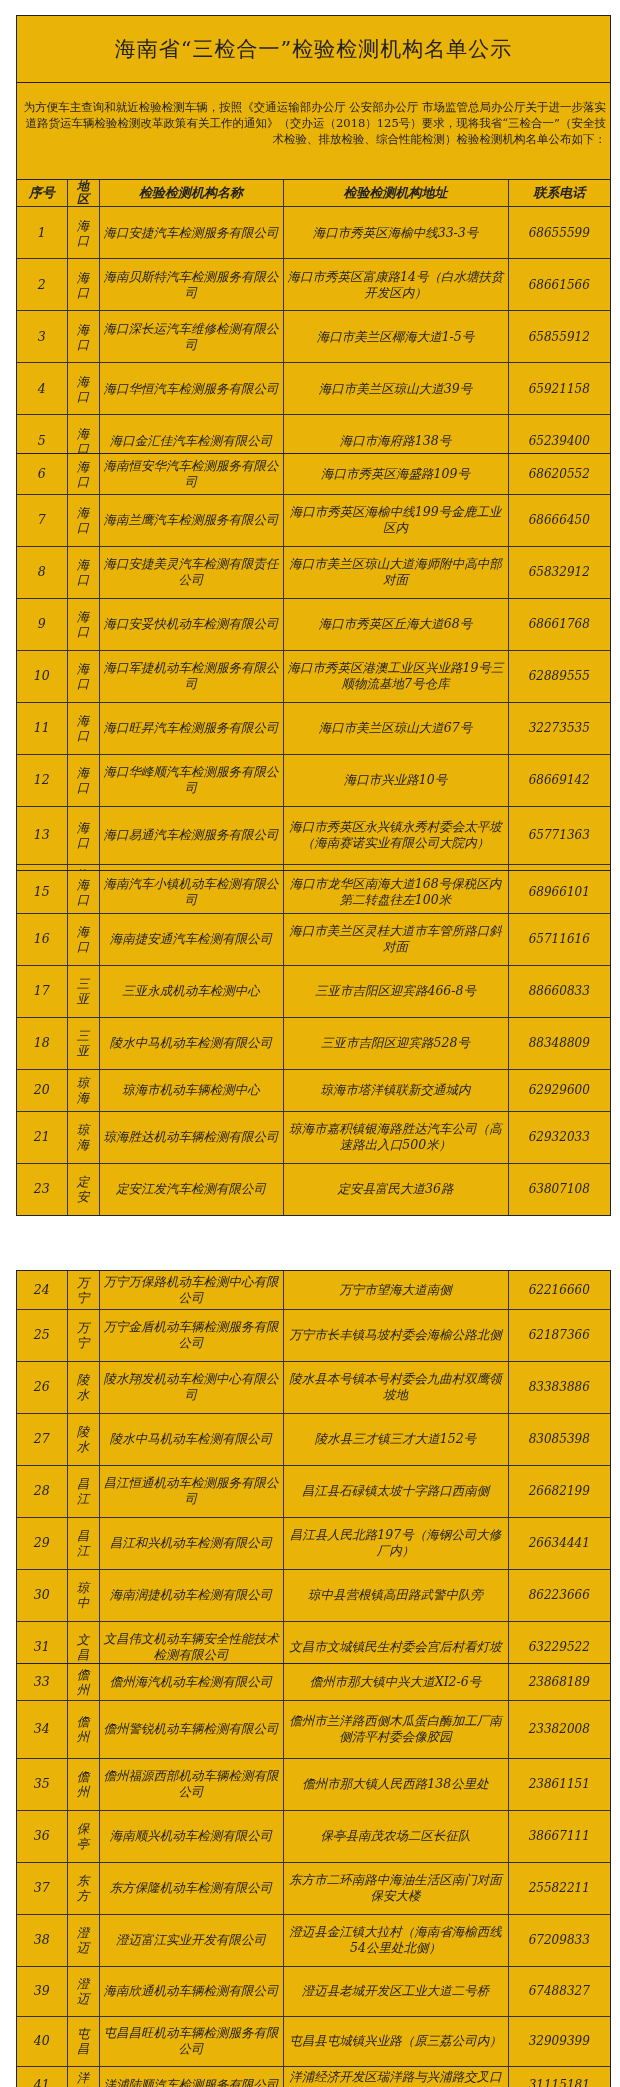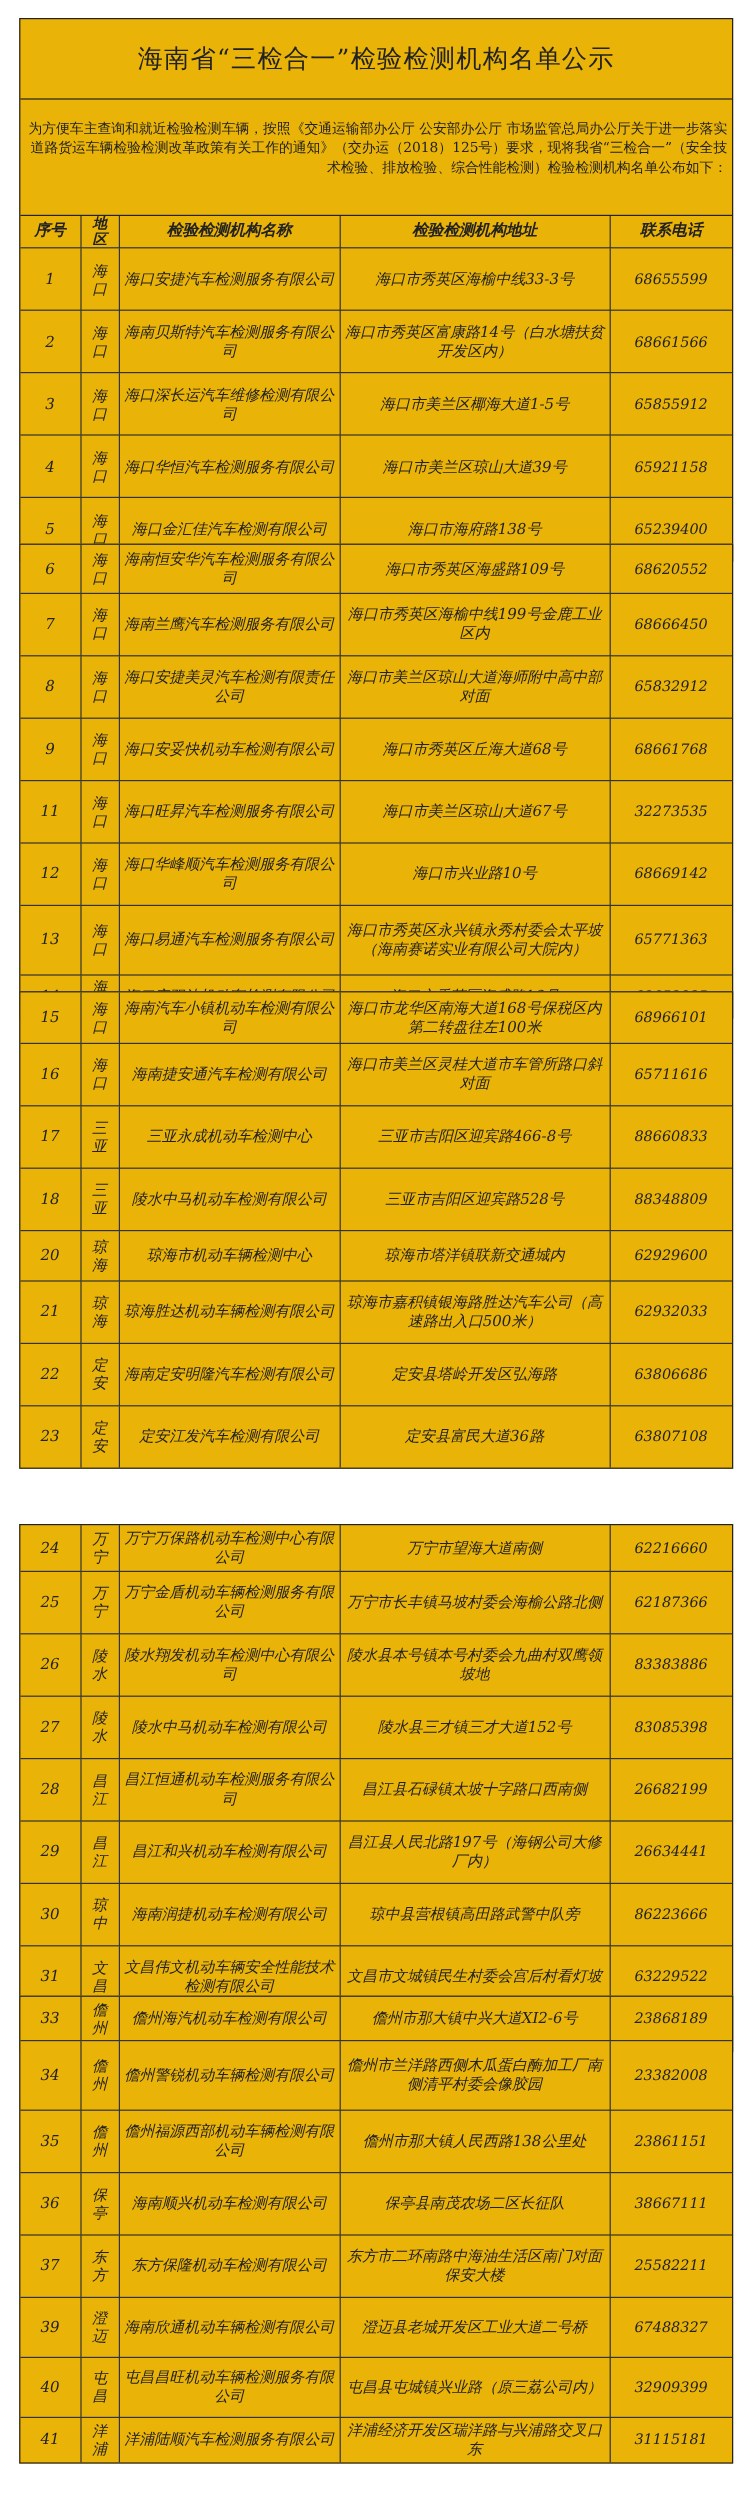--- a/index.html
+++ b/index.html
@@ -144,20 +144,30 @@
             <td>9</td>
             <td class="reg">
               <span>海</span>
               <span>口</span>
             </td>
             <td class="name">海口安妥快机动车检测有限公司</td>
             <td>海口市秀英区丘海大道68号</td>
             <td class="tel">68661768</td>
           </tr>
           <tr style="height:52px">
+            <td>10</td>
+            <td class="reg">
+              <span>海</span>
+              <span>口</span>
+            </td>
+            <td class="name">海口军捷机动车检测服务有限公司</td>
+            <td>海口市秀英区港澳工业区兴业路19号三顺物流基地7号仓库</td>
+            <td class="tel">62889555</td>
+          </tr>
+          <tr style="height:52px">
             <td>11</td>
             <td class="reg">
               <span>海</span>
               <span>口</span>
             </td>
             <td class="name">海口旺昇汽车检测服务有限公司</td>
             <td>海口市美兰区琼山大道67号</td>
             <td class="tel">32273535</td>
           </tr>
           <tr style="height:52px">
@@ -186,21 +196,21 @@
               <span>海</span>
               <span>口</span>
             </td>
             <td class="name">海口安驭达机动车检测有限公司</td>
             <td>海口市秀英区海盛路16号</td>
             <td class="tel">68653835</td>
           </tr>
         </tbody>
       </table>
     </div>
-    <div class="block" style="top: 826px;">
+    <div class="block" style="top: 870px;">
       <table>
         <colgroup>
           <col class="c-no">
           <col class="c-reg">
           <col class="c-name">
           <col class="c-addr">
           <col class="c-tel">
         </colgroup>
         <tbody>
           <tr style="height:42px">
@@ -255,30 +265,20 @@
           </tr>
           <tr style="height:52px">
             <td>21</td>
             <td class="reg">
               <span>琼</span>
               <span>海</span>
             </td>
             <td class="name">琼海胜达机动车辆检测有限公司</td>
             <td>琼海市嘉积镇银海路胜达汽车公司（高速路出入口500米）</td>
             <td class="tel">62932033</td>
-          </tr>
-          <tr style="height:52px">
-            <td>22</td>
-            <td class="reg">
-              <span>定</span>
-              <span>安</span>
-            </td>
-            <td class="name">海南定安明隆汽车检测有限公司</td>
-            <td>定安县塔岭开发区弘海路</td>
-            <td class="tel">63806686</td>
           </tr>
           <tr style="height:52px">
             <td>23</td>
             <td class="reg">
               <span>定</span>
               <span>安</span>
             </td>
             <td class="name">定安江发汽车检测有限公司</td>
             <td>定安县富民大道36路</td>
             <td class="tel">63807108</td>
@@ -442,20 +442,30 @@
           <tr style="height:52px">
             <td>37</td>
             <td class="reg">
               <span>东</span>
               <span>方</span>
             </td>
             <td class="name">东方保隆机动车检测有限公司</td>
             <td>东方市二环南路中海油生活区南门对面保安大楼</td>
             <td class="tel">25582211</td>
           </tr>
+          <tr style="height:52px">
+            <td>38</td>
+            <td class="reg">
+              <span>澄</span>
+              <span>迈</span>
+            </td>
+            <td class="name">澄迈富江实业开发有限公司</td>
+            <td>澄迈县金江镇大拉村（海南省海榆西线54公里处北侧）</td>
+            <td class="tel">67209833</td>
+          </tr>
           <tr style="height:50px">
             <td>39</td>
             <td class="reg">
               <span>澄</span>
               <span>迈</span>
             </td>
             <td class="name">海南欣通机动车辆检测有限公司</td>
             <td>澄迈县老城开发区工业大道二号桥</td>
             <td class="tel">67488327</td>
           </tr>

